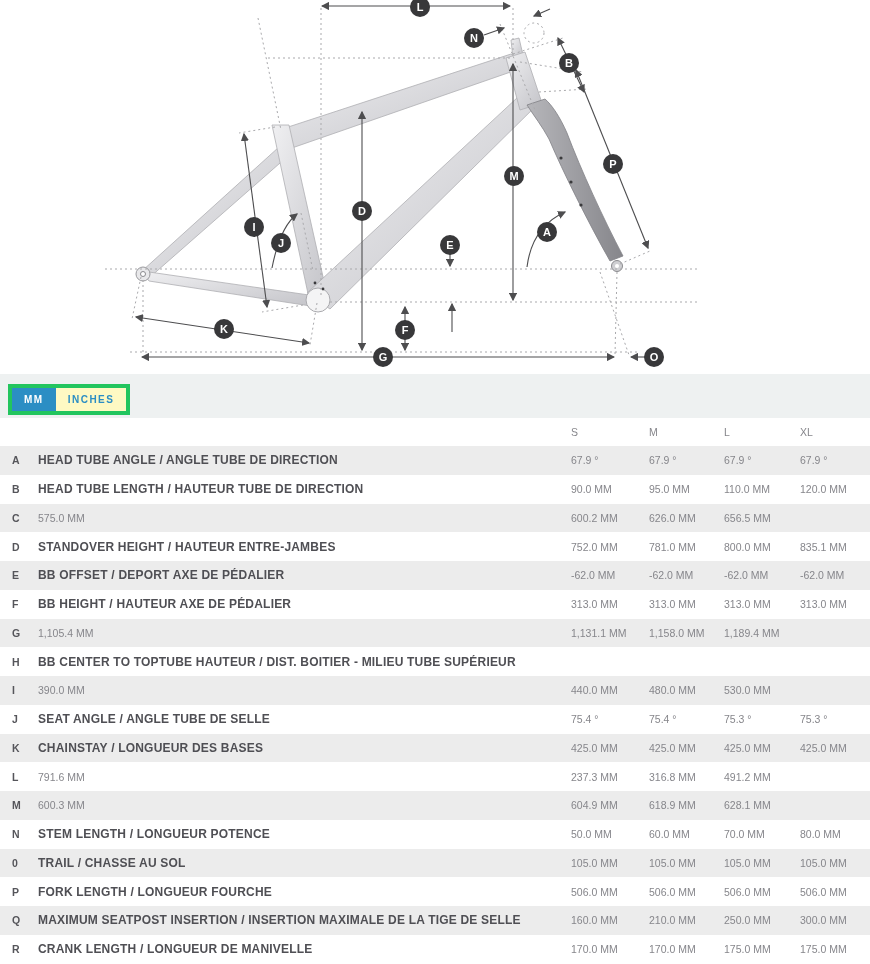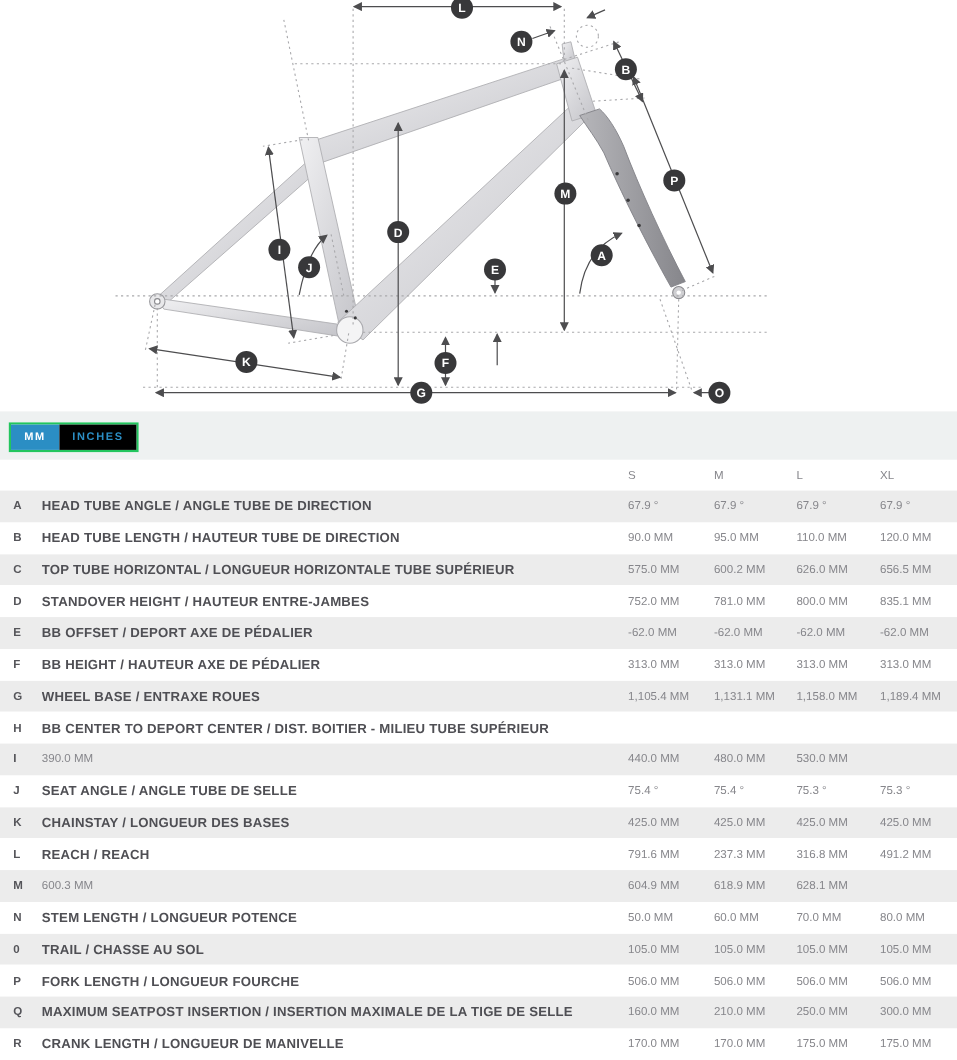--- a/index.html
+++ b/index.html
@@ -10,24 +10,24 @@
   .diagram-wrap { width:870px; height:374px; background:#fff; }
   .dot  { stroke:#a9a9ac; stroke-width:1; stroke-dasharray:2 3; fill:none; }
   .dim  { stroke:#4d4d4f; stroke-width:1.1; fill:none; }
   .tube { fill:url(#frameGrad); stroke:#aeaeb2; stroke-width:0.8; }
   .fork { fill:url(#forkGrad); stroke:#808085; stroke-width:0.8; }
   .badge-c { fill:#38383a; }
   .badge-t { fill:#ffffff; font-size:11px; font-weight:bold; text-anchor:middle; }
 
   
   .unit-band { height:44px; background:#eef1f1; }
-  .toggle { display:inline-flex; margin:10px 0 0 8px; border:2px solid #22c55e; background:#fff; cursor:pointer;justify-content:flex-end; }
+  .toggle { display:inline-flex; margin:10px 0 0 8px; border:4px solid #22c55e; background:#fff; cursor:pointer;justify-content:flex-end; }
   .tbtn { font-size:10px; font-weight:bold; letter-spacing:1.5px; padding:6px 12px 5px 12px; line-height:12px; }
   .tbtn.mm { background:#2b8ec4; color:#fff; }
-  .tbtn.inches { background:#000000; color:#2b8ec4; }
+  .tbtn.inches { background:#fef9c3; color:#2b8ec4; }
 
   
   .trow-grid { display:grid; grid-template-columns:26px 533px 78px 75px 76px 1fr;
                padding-left:12px; align-items:center; }
   .thead { height:28px; background:#fff; }
   .thead .cell { font-size:11.5px; color:#4a4a4e; font-weight:400; }
   .trow { height:28.75px; }
   .trow.odd  { background:#ececec; }
   .trow.even { background:#ffffff; }
   .cell.letter { font-size:10.5px; font-weight:bold; color:#55555a; }
@@ -209,21 +209,20 @@
       <div class="trow trow-grid even">
     <span class="cell letter">B</span>
     <span class="cell label">HEAD TUBE LENGTH / HAUTEUR TUBE DE DIRECTION</span>
     <span class="cell val">90.0 MM</span>
     <span class="cell val">95.0 MM</span>
     <span class="cell val">110.0 MM</span>
     <span class="cell val">120.0 MM</span>
   </div>
       <div class="trow trow-grid odd">
     <span class="cell letter">C</span>
-    <span class="cell label">TOP TUBE HORIZONTAL / LONGUEUR HORIZONTALE TUBE SUPÉRIEUR</span>
     <span class="cell val">575.0 MM</span>
     <span class="cell val">600.2 MM</span>
     <span class="cell val">626.0 MM</span>
     <span class="cell val">656.5 MM</span>
   </div>
       <div class="trow trow-grid even">
     <span class="cell letter">D</span>
     <span class="cell label">STANDOVER HEIGHT / HAUTEUR ENTRE-JAMBES</span>
     <span class="cell val">752.0 MM</span>
     <span class="cell val">781.0 MM</span>
@@ -241,29 +240,28 @@
       <div class="trow trow-grid even">
     <span class="cell letter">F</span>
     <span class="cell label">BB HEIGHT / HAUTEUR AXE DE PÉDALIER</span>
     <span class="cell val">313.0 MM</span>
     <span class="cell val">313.0 MM</span>
     <span class="cell val">313.0 MM</span>
     <span class="cell val">313.0 MM</span>
   </div>
       <div class="trow trow-grid odd">
     <span class="cell letter">G</span>
-    <span class="cell label">WHEEL BASE / ENTRAXE ROUES</span>
     <span class="cell val">1,105.4 MM</span>
     <span class="cell val">1,131.1 MM</span>
     <span class="cell val">1,158.0 MM</span>
     <span class="cell val">1,189.4 MM</span>
   </div>
       <div class="trow trow-grid even">
     <span class="cell letter">H</span>
-    <span class="cell label">BB CENTER TO DEPORT CENTER / DIST. BOITIER - MILIEU TUBE SUPÉRIEUR</span>
+    <span class="cell label">BB CENTER TO TOPTUBE HAUTEUR / DIST. BOITIER - MILIEU TUBE SUPÉRIEUR</span>
     <span class="cell val"></span>
     <span class="cell val"></span>
     <span class="cell val"></span>
     <span class="cell val"></span>
   </div>
       <div class="trow trow-grid odd">
     <span class="cell letter">I</span>
     <span class="cell val">390.0 MM</span>
     <span class="cell val">440.0 MM</span>
     <span class="cell val">480.0 MM</span>
@@ -280,21 +278,20 @@
       <div class="trow trow-grid odd">
     <span class="cell letter">K</span>
     <span class="cell label">CHAINSTAY / LONGUEUR DES BASES</span>
     <span class="cell val">425.0 MM</span>
     <span class="cell val">425.0 MM</span>
     <span class="cell val">425.0 MM</span>
     <span class="cell val">425.0 MM</span>
   </div>
       <div class="trow trow-grid even">
     <span class="cell letter">L</span>
-    <span class="cell label">REACH / REACH</span>
     <span class="cell val">791.6 MM</span>
     <span class="cell val">237.3 MM</span>
     <span class="cell val">316.8 MM</span>
     <span class="cell val">491.2 MM</span>
   </div>
       <div class="trow trow-grid odd">
     <span class="cell letter">M</span>
     <span class="cell val">600.3 MM</span>
     <span class="cell val">604.9 MM</span>
     <span class="cell val">618.9 MM</span>

